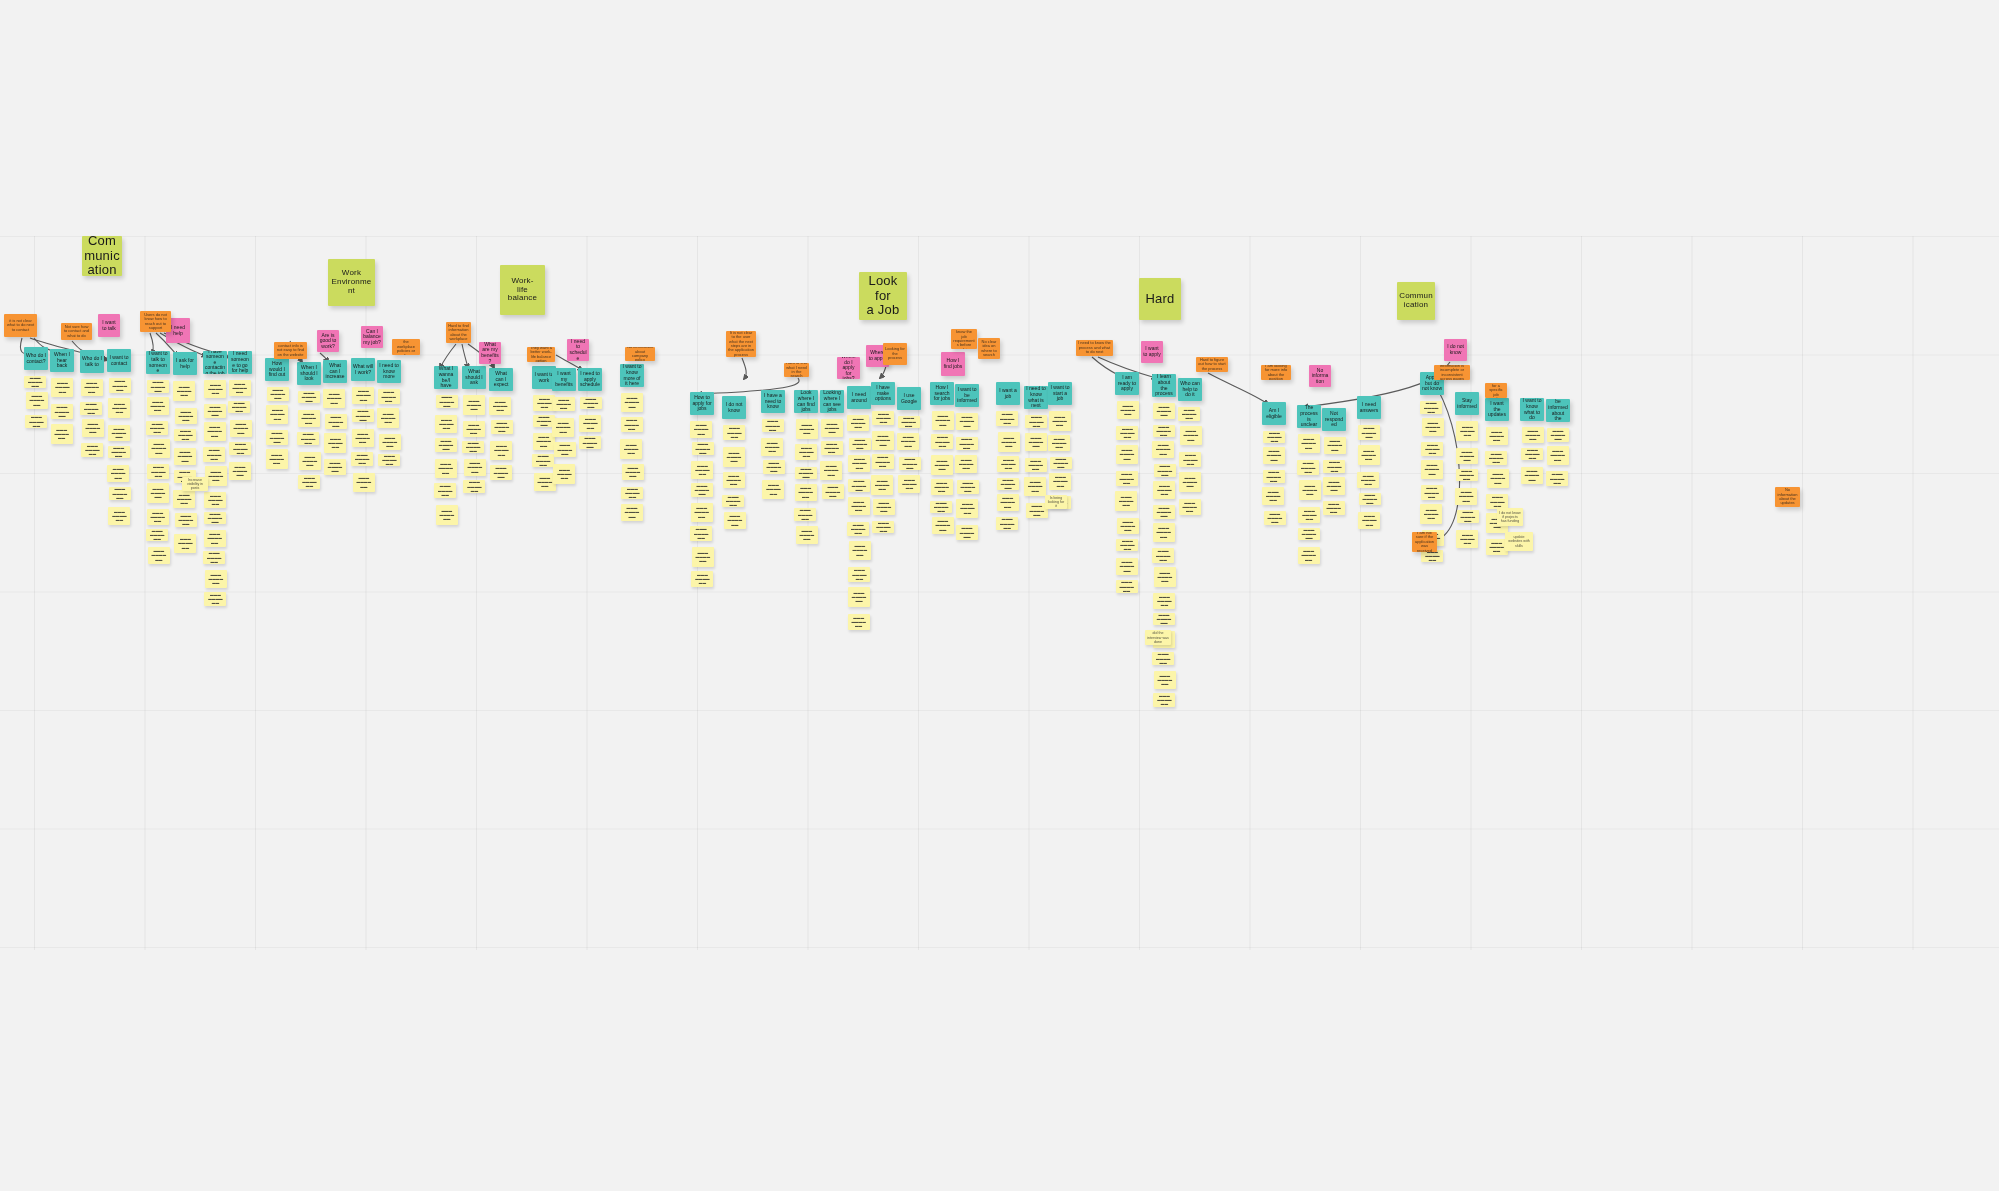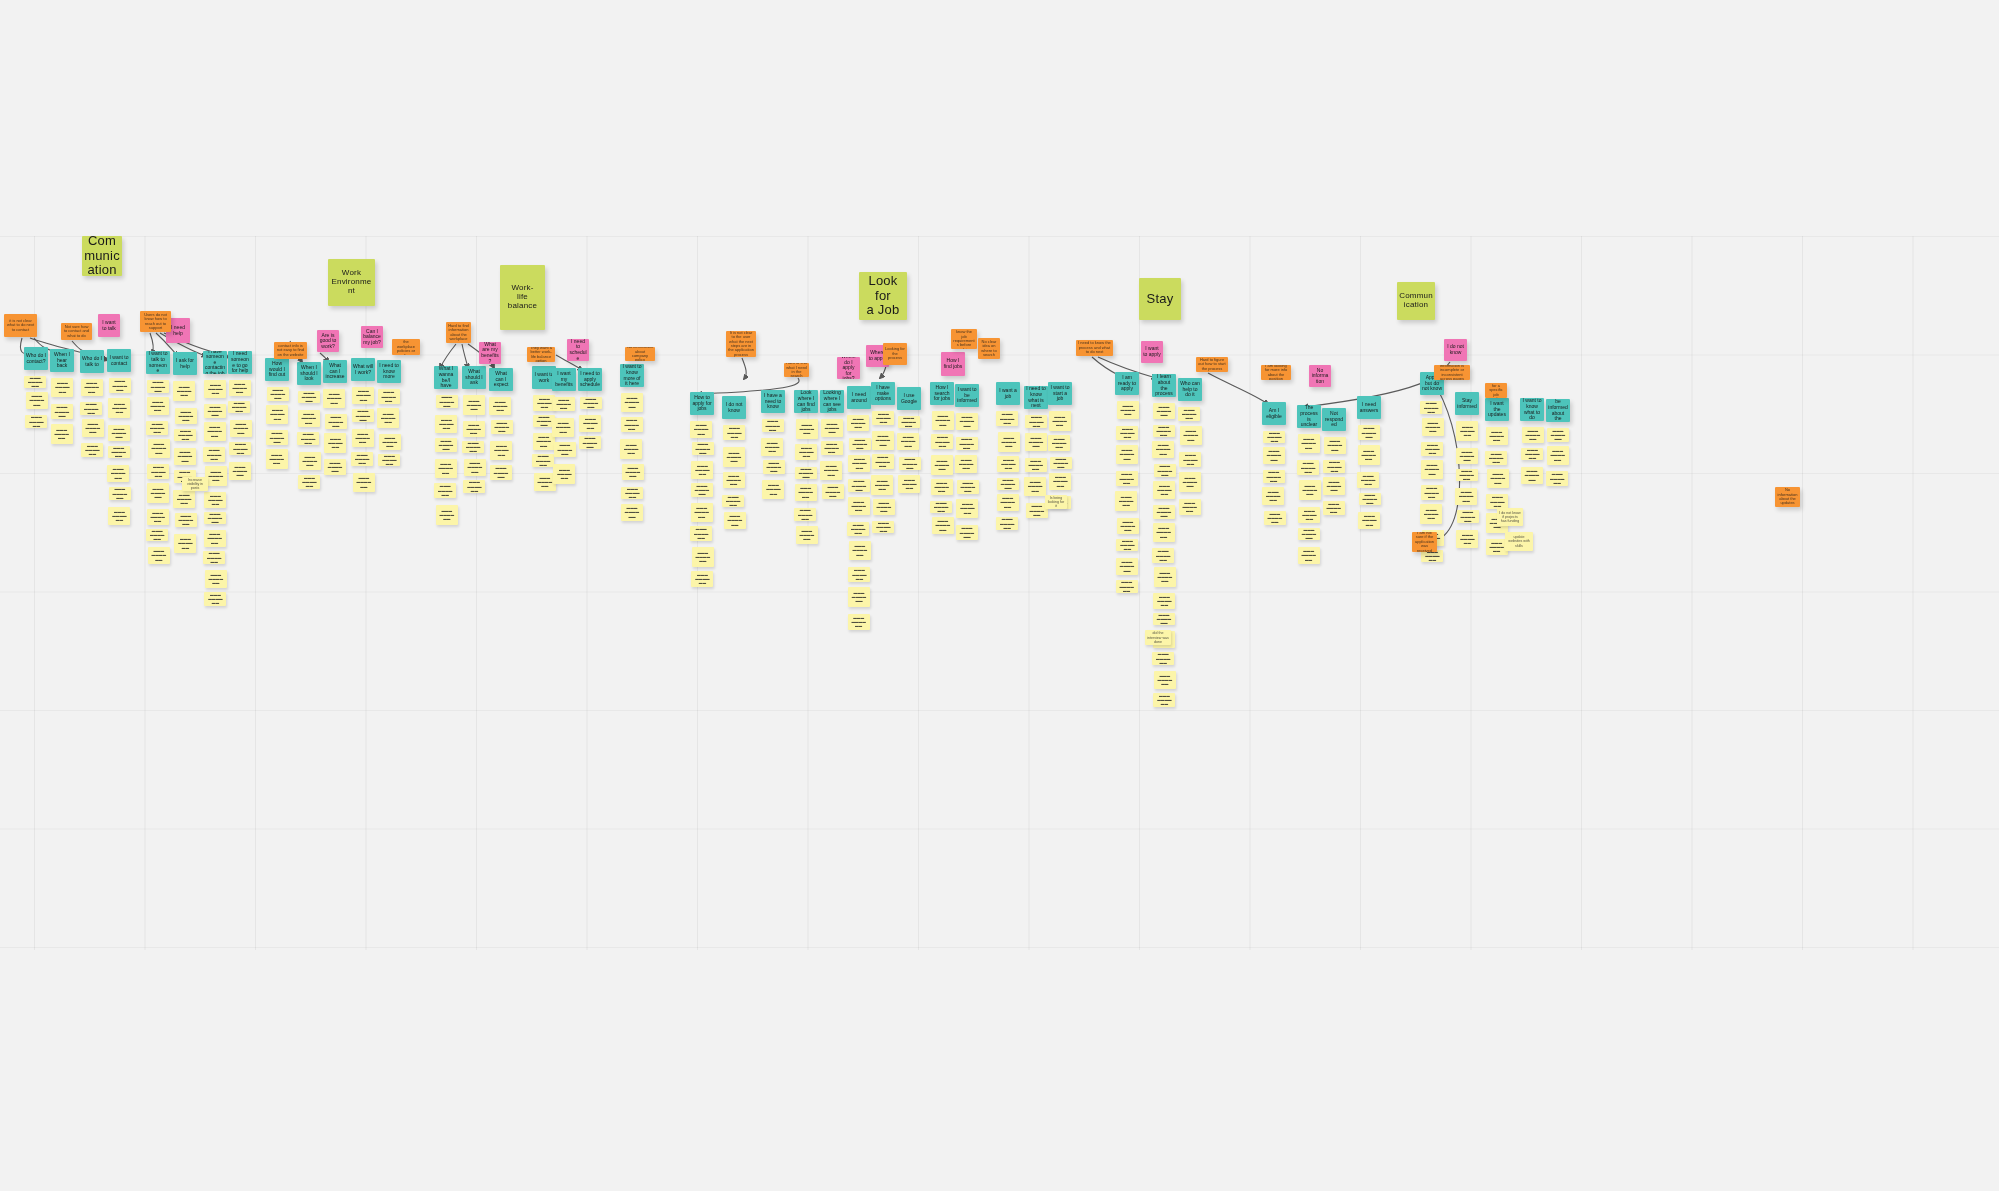--- a/index.html
+++ b/index.html
@@ -111,28 +111,28 @@
       <path d="M 1436 540 C 1470 530 1466 430 1432 380" marker-end="url(#ah)"></path>
     </svg>
 
   <div id="notes-layer">
       <div class="note green" style="left: 82px; top: 236px; width: 40px; height: 40px;">
         <span class="txt">Communication</span>
       </div>
       <div class="note green small" style="left: 328px; top: 259px; width: 47px; height: 47px;">
         <span class="txt">Work<br>Environment</span>
       </div>
-      <div class="note green small" style="left: 500px; top: 265px; width: 45px; height: 65px;">
+      <div class="note green small" style="left: 500px; top: 265px; width: 45px; height: 50px;">
         <span class="txt">Work-<br>life<br>balance</span>
       </div>
       <div class="note green" style="left: 859px; top: 272px; width: 48px; height: 48px;">
         <span class="txt">Look for<br>a Job</span>
       </div>
       <div class="note green" style="left: 1139px; top: 278px; width: 42px; height: 42px;">
-        <span class="txt">Stay</span>
+        <span class="txt">Hard</span>
       </div>
       <div class="note green small" style="left: 1397px; top: 282px; width: 38px; height: 38px;">
         <span class="txt">Communication</span>
       </div>
       <div class="note teal" style="left: 24px; top: 347px; width: 24px; height: 23px;">
         <span class="txt">Who do I contact?</span>
       </div>
       <div class="note yellow" style="left: 24.2px; top: 376px; width: 22px; height: 12px;">
         <span class="txt">
           <span style="display:block;">▬▬▬<br>▬▬▬▬<br>▬▬</span>

